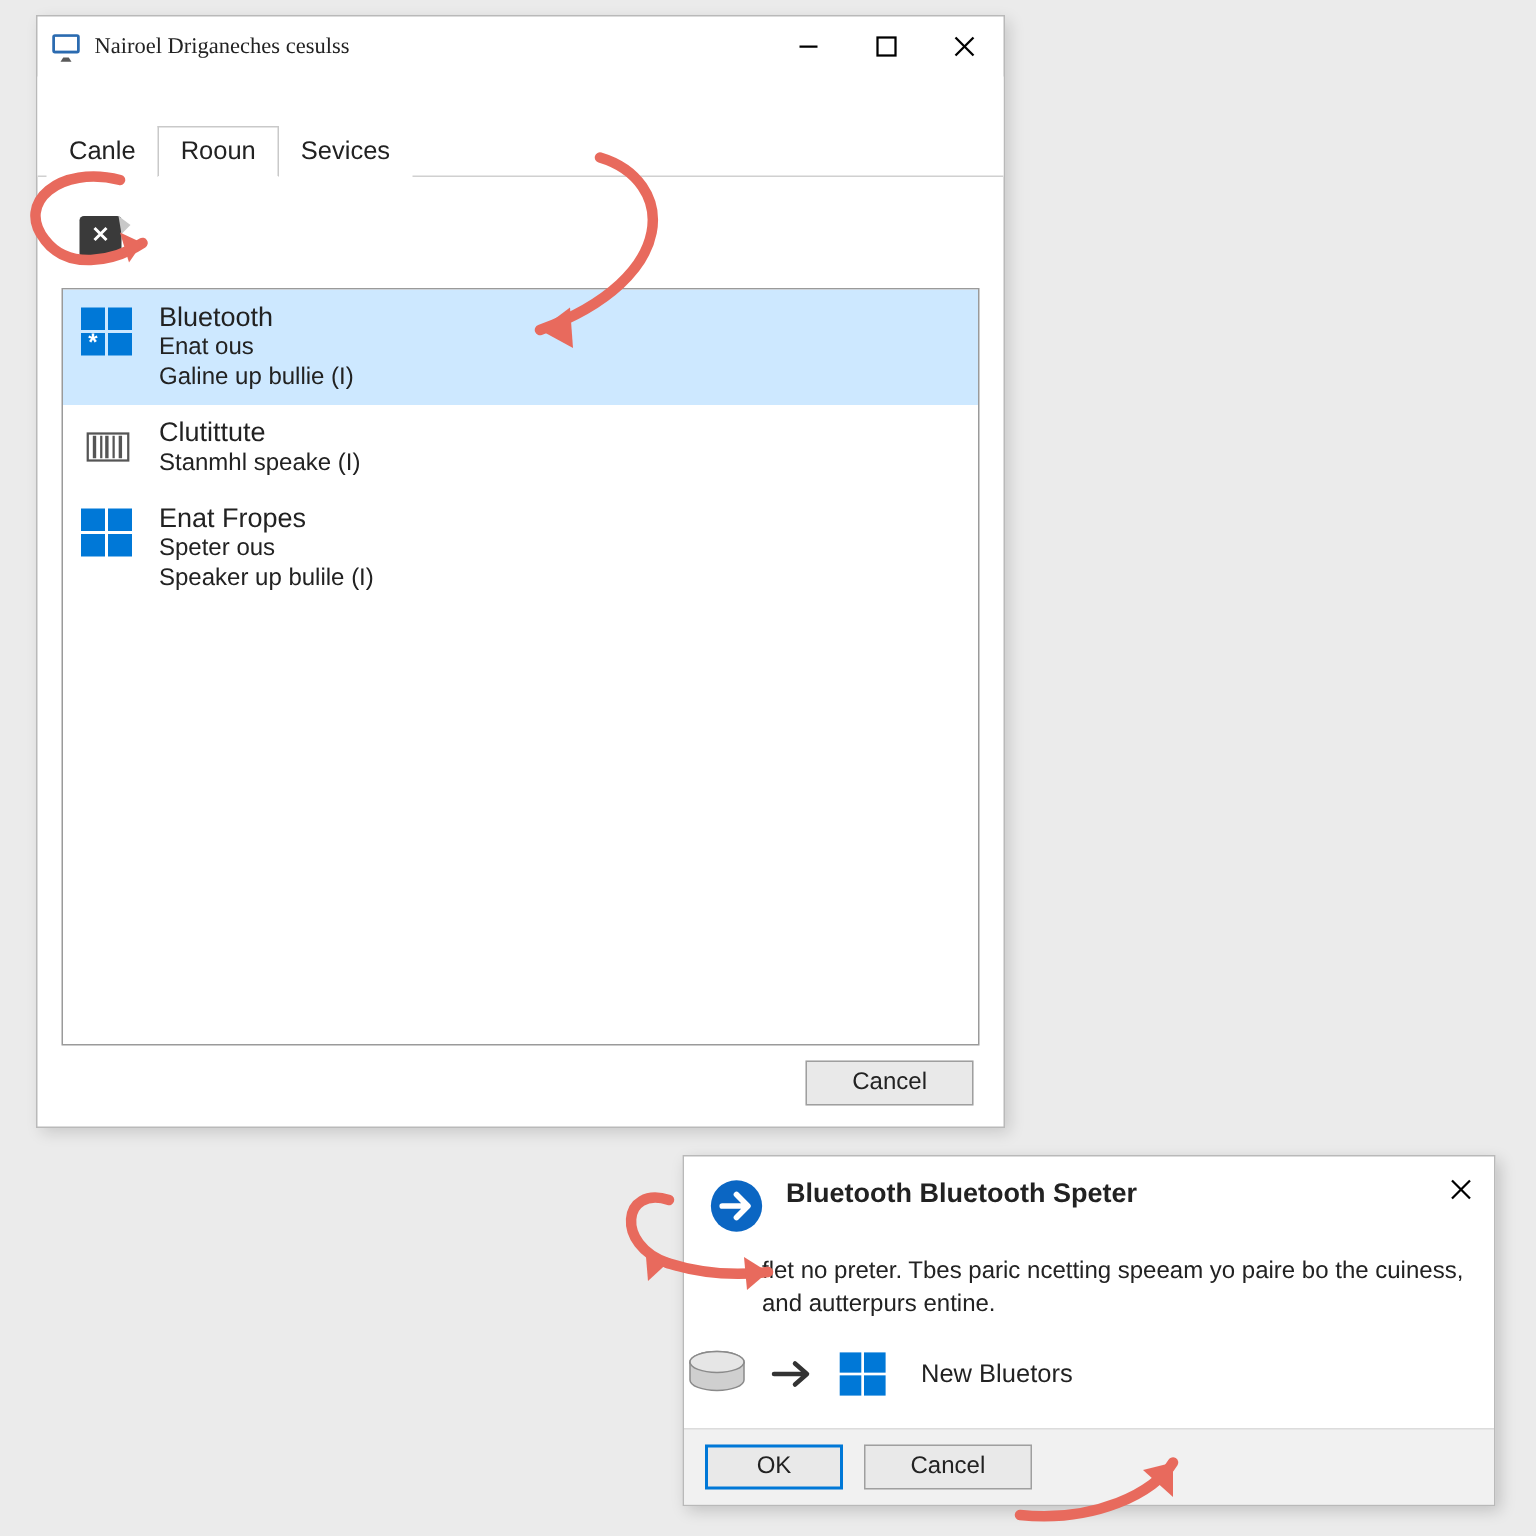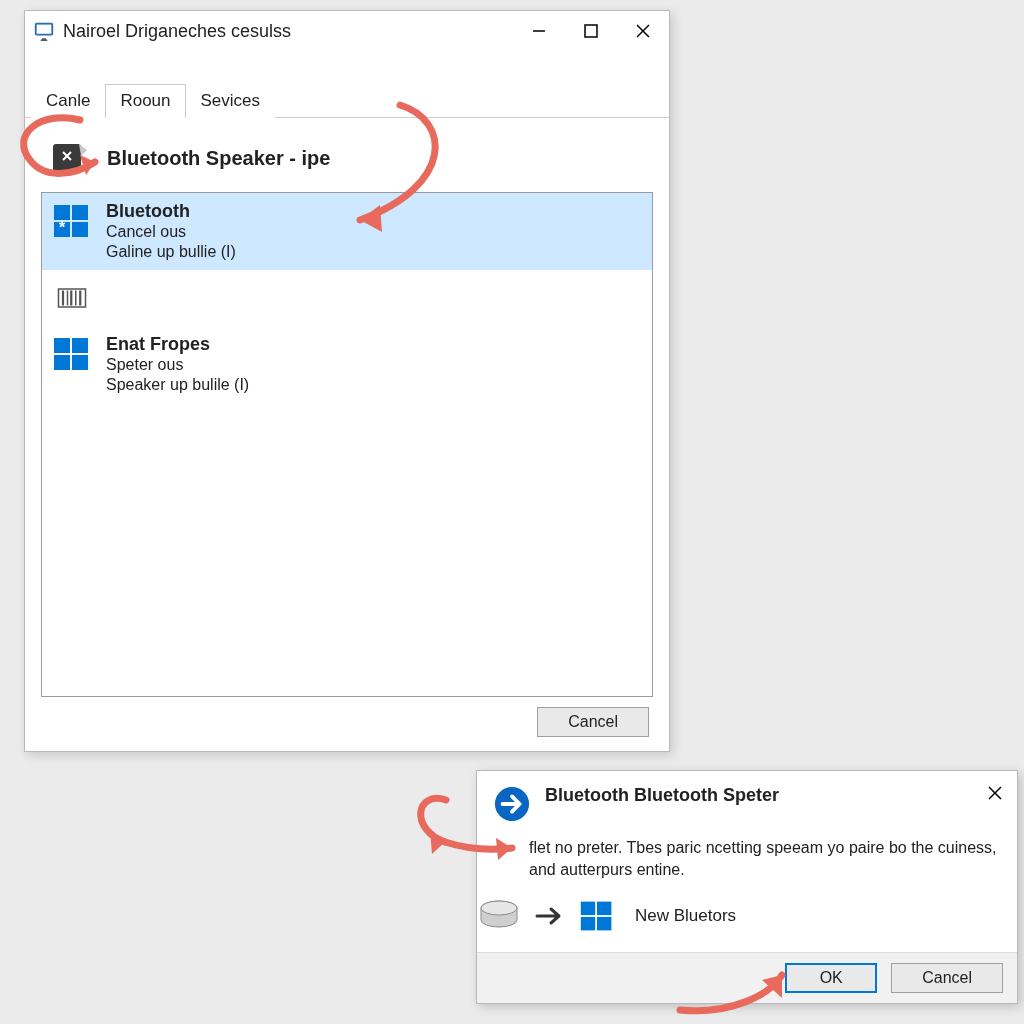--- a/index.html
+++ b/index.html
@@ -29,21 +29,21 @@
   .titlebar {
     height: 40px;
     display: flex;
     align-items: center;
     padding-left: 8px;
   }
   .titlebar .appicon {
     width: 22px; height: 22px;
     margin-right: 8px;
   }
-  .titlebar .title { font-size: 18px; }
+  .titlebar .title { font-size: 15px; font-family: Liberation Serif, serif; }
   .winbtns {
     margin-left: auto;
     display: flex;
     height: 100%;
   }
   .winbtn {
     width: 52px;
     display: flex;
     align-items: center;
     justify-content: center;
@@ -94,42 +94,42 @@
     background:#fff;
     overflow:hidden;
   }
   .item {
     display:flex;
     gap:14px;
     padding:8px 10px;
   }
   .item.selected { background:#cde8ff; }
   .item .iicon { width:40px; height:40px; flex:0 0 40px; display:flex; align-items:center; justify-content:center;}
-  .item .itxt .iname { font-weight:700; font-size:18px; }
+  .item .itxt .iname { font-weight:400; font-size:18px; }
   .item .itxt .iline { font-size:16px; line-height:1.25; }
 
   .footer {
     display:flex;
     justify-content:flex-end;
     padding:10px 4px 4px 4px;
   }
   .btn {
     min-width:92px;
     padding:5px 30px;
     font-size:16px;
     background:#e9e9e9;
     border:1px solid #9f9f9f;
     text-align:center;
   }
   .btn.def { border:2px solid #0078d7; padding:4px 17px; }
 
   
   .dialog {
     position:absolute;
-    left: 476px;
+    left: 455px;
     top: 770px;
     width: 542px;
     background:#fff;
     border:1px solid #b9b9b9;
     box-shadow: 3px 3px 10px rgba(0,0,0,.18);
     display:flex;
     flex-direction:column;
   }
   .dlg-top {
     padding: 14px 14px 10px 16px;
@@ -146,21 +146,21 @@
   .dlg-visual {
     display:flex; align-items:center; 
     gap:14px; padding: 8px 0 18px 0;
   }
   .dlg-visual .lbl { font-size:17px; margin-left:6px;}
   .dlg-footer {
     background:#f1f1f1;
     border-top:1px solid #dcdcdc;
     padding:10px 14px;
     display:flex;
-    justify-content:flex-end;
+    justify-content:flex-start;
     gap:14px;
   }
 
   
   svg { display:block; }
 
   
   .annot { position:absolute; pointer-events:none; }
   .annot path { stroke:#e86a5d; stroke-width:7; fill:none; stroke-linecap:round; }
   .annot .head { fill:#e86a5d; stroke:none;}
@@ -206,53 +206,56 @@
 
   <div class="body-area">
     <div class="device-header">
       <span class="dicon">
         <svg viewBox="0 0 40 40" width="40" height="40">
           <rect x="4" y="6" width="28" height="28" rx="3" fill="#3a3a3a"></rect>
           <path d="M30 6 l8 6 l-6 6" fill="#c8c8c8"></path>
           <path d="M14 14 l8 8 M22 14 l-8 8" stroke="#fff" stroke-width="2"></path>
         </svg>
       </span>
-      <span class="dname">Bluetooth Speaker - ipe</span>
     </div>
 
     <div class="listbox">
 
       <div class="item selected">
         <span class="iicon">
           <svg viewBox="0 0 40 40" width="40" height="40">
             <rect x="2" y="4" width="16" height="15" fill="#0078d7"></rect>
               <rect x="20" y="4" width="16" height="15" fill="#0078d7"></rect>
             <rect x="2" y="21" width="16" height="15" fill="#0078d7"></rect>
               <rect x="20" y="21" width="16" height="15" fill="#0078d7"></rect>
             <text x="10" y="32" fill="#fff" font-size="16" font-weight="bold" text-anchor="middle">*</text>
           </svg>
         </span>
         <span class="itxt">
           <div class="iname">Bluetooth</div>
-          <div class="iline">Cancel ous</div>
+          <div class="iline">Enat ous</div>
           <div class="iline">Galine up bullie (I)</div>
         </span>
       </div>
 
       <div class="item">
         <span class="iicon">
           <svg viewBox="0 0 40 40" width="30" height="30">
             <rect x="2" y="8" width="36" height="24" fill="none" stroke="#555" stroke-width="2"></rect>
             <line x1="8" y1="10" x2="8" y2="30" stroke="#555" stroke-width="3"></line>
             <line x1="14" y1="10" x2="14" y2="30" stroke="#555" stroke-width="2"></line>
             <line x1="19" y1="10" x2="19" y2="30" stroke="#555" stroke-width="3"></line>
             <line x1="25" y1="10" x2="25" y2="30" stroke="#555" stroke-width="2"></line>
             <line x1="31" y1="10" x2="31" y2="30" stroke="#555" stroke-width="3"></line>
           </svg>
         </span>
+        <span class="itxt">
+          <div class="iname">Clutittute</div>
+          <div class="iline">Stanmhl speake (I)</div>
+        </span>
       </div>
 
       <div class="item">
         <span class="iicon">
           <svg viewBox="0 0 40 40" width="40" height="40">
             <rect x="2" y="4" width="16" height="15" fill="#0078d7"></rect>
               <rect x="20" y="4" width="16" height="15" fill="#0078d7"></rect>
             <rect x="2" y="21" width="16" height="15" fill="#0078d7"></rect>
               <rect x="20" y="21" width="16" height="15" fill="#0078d7"></rect>
           </svg>

